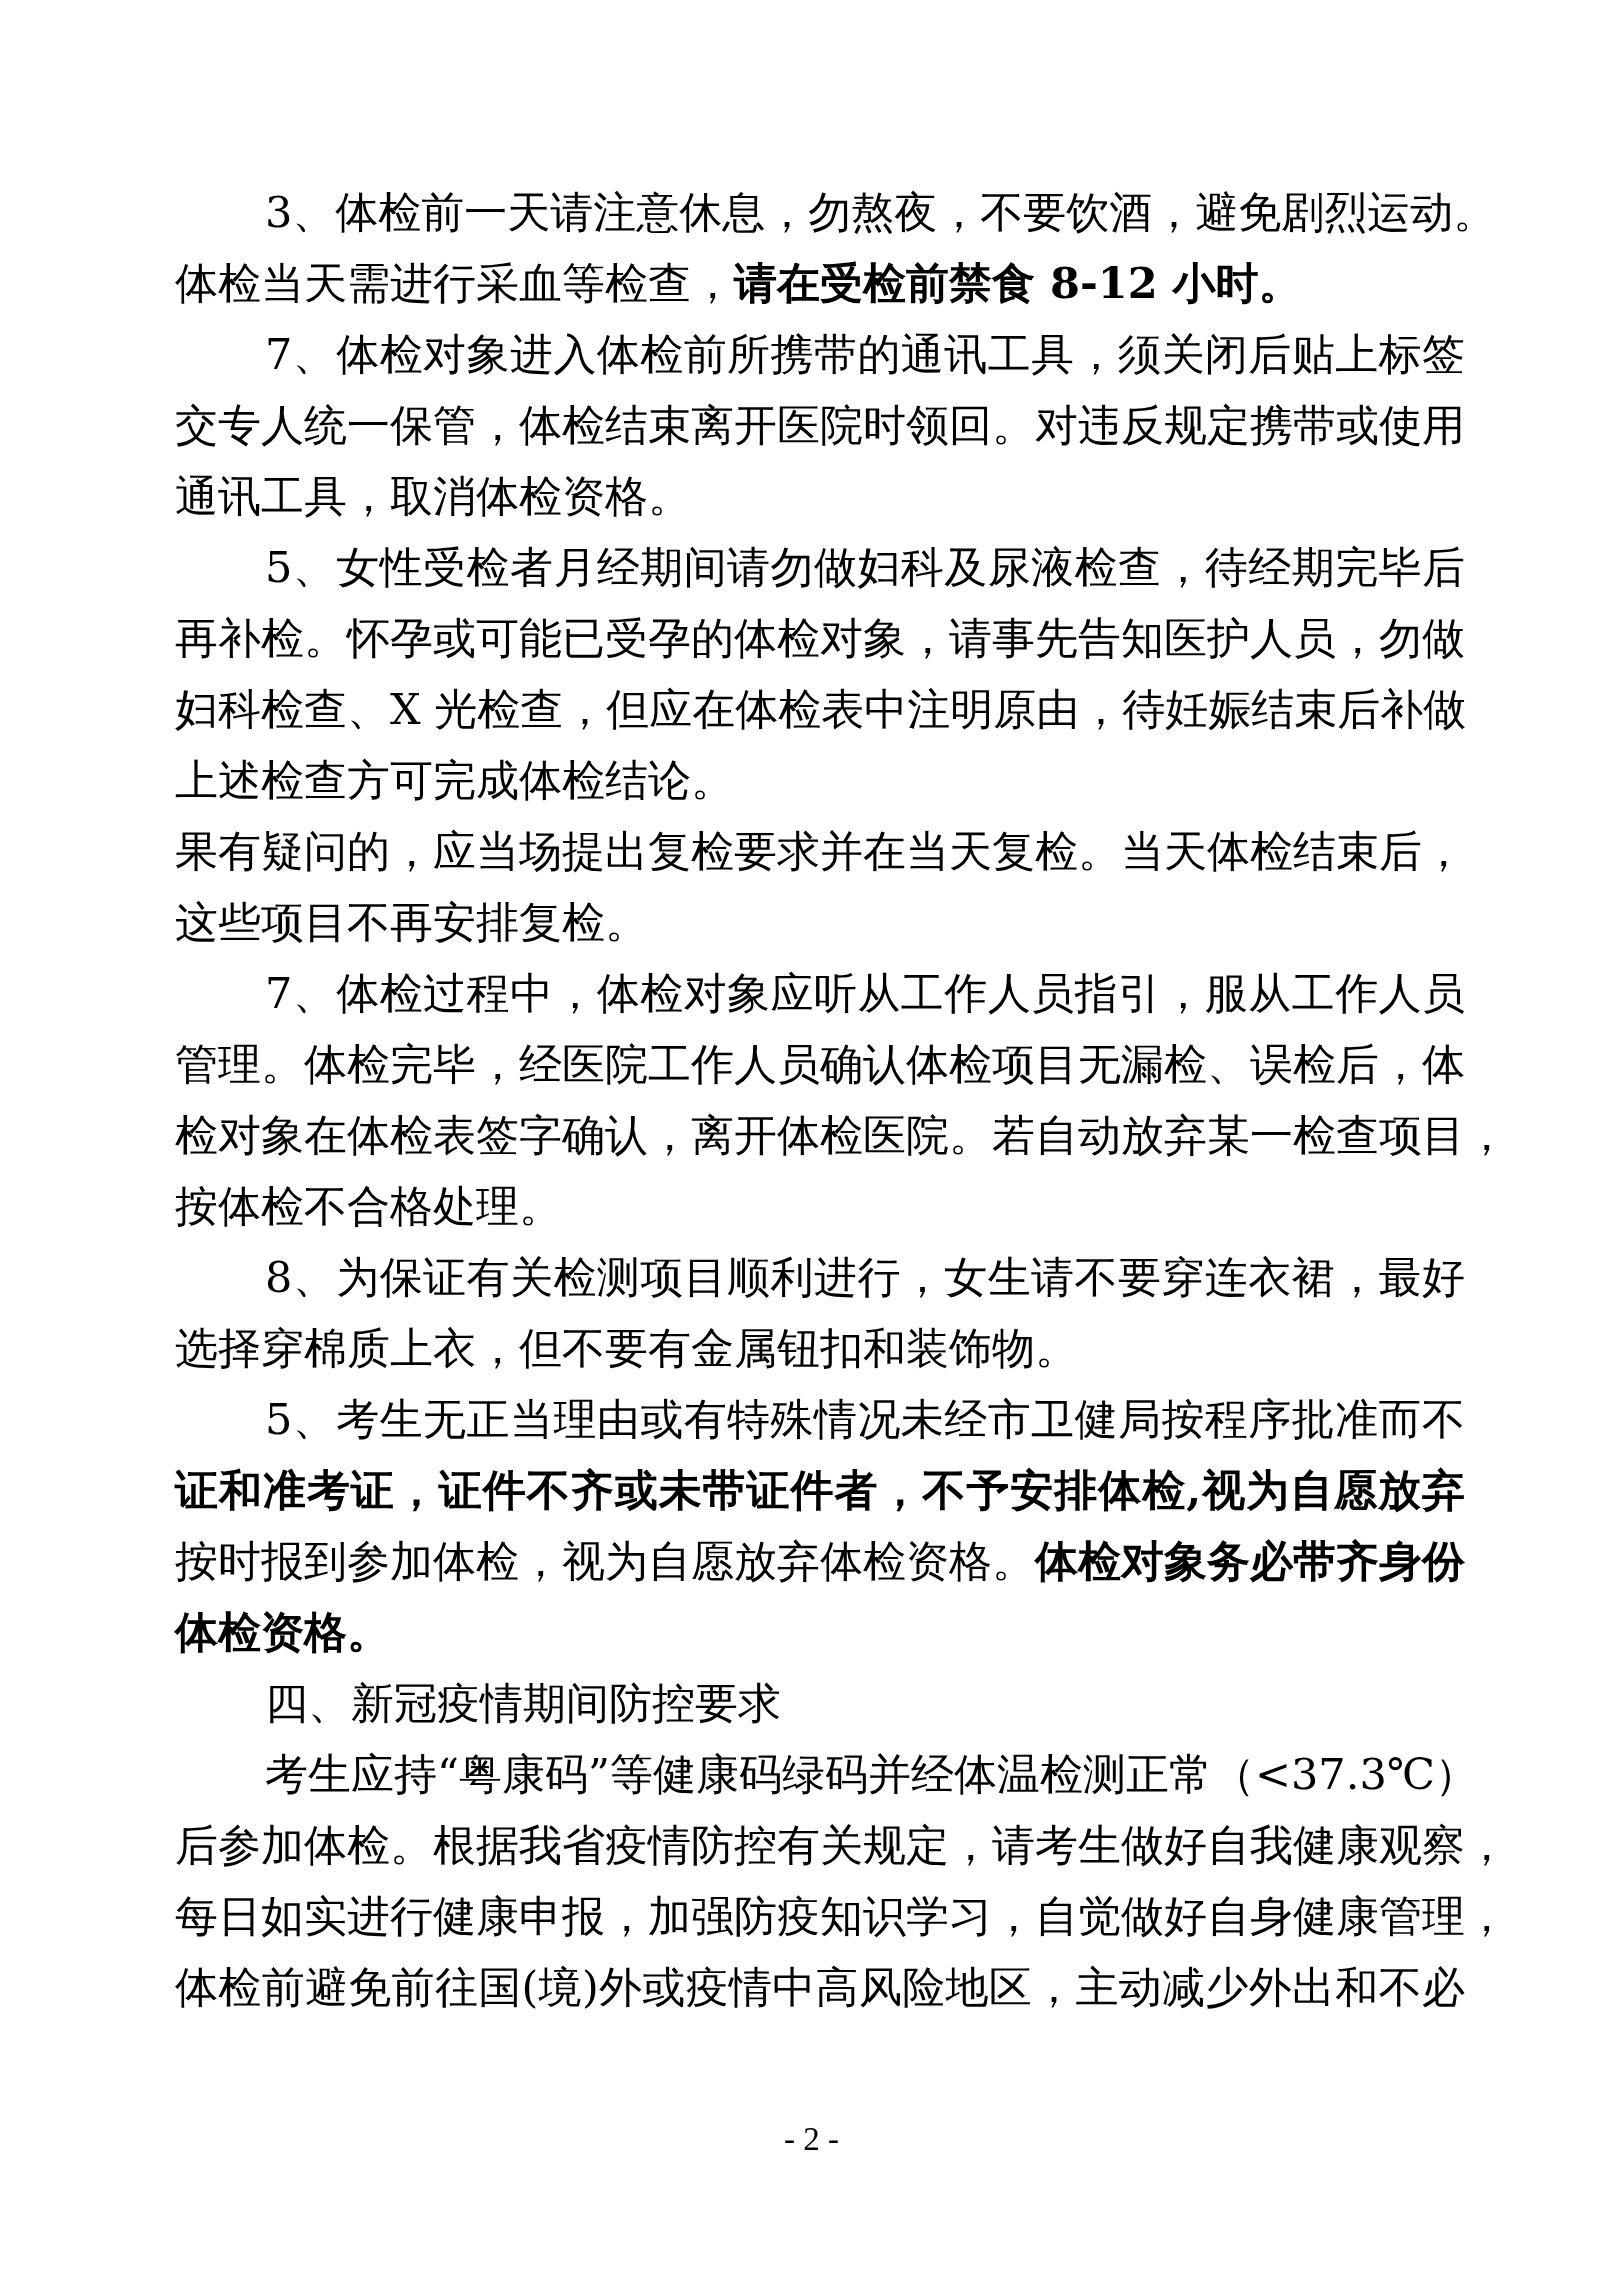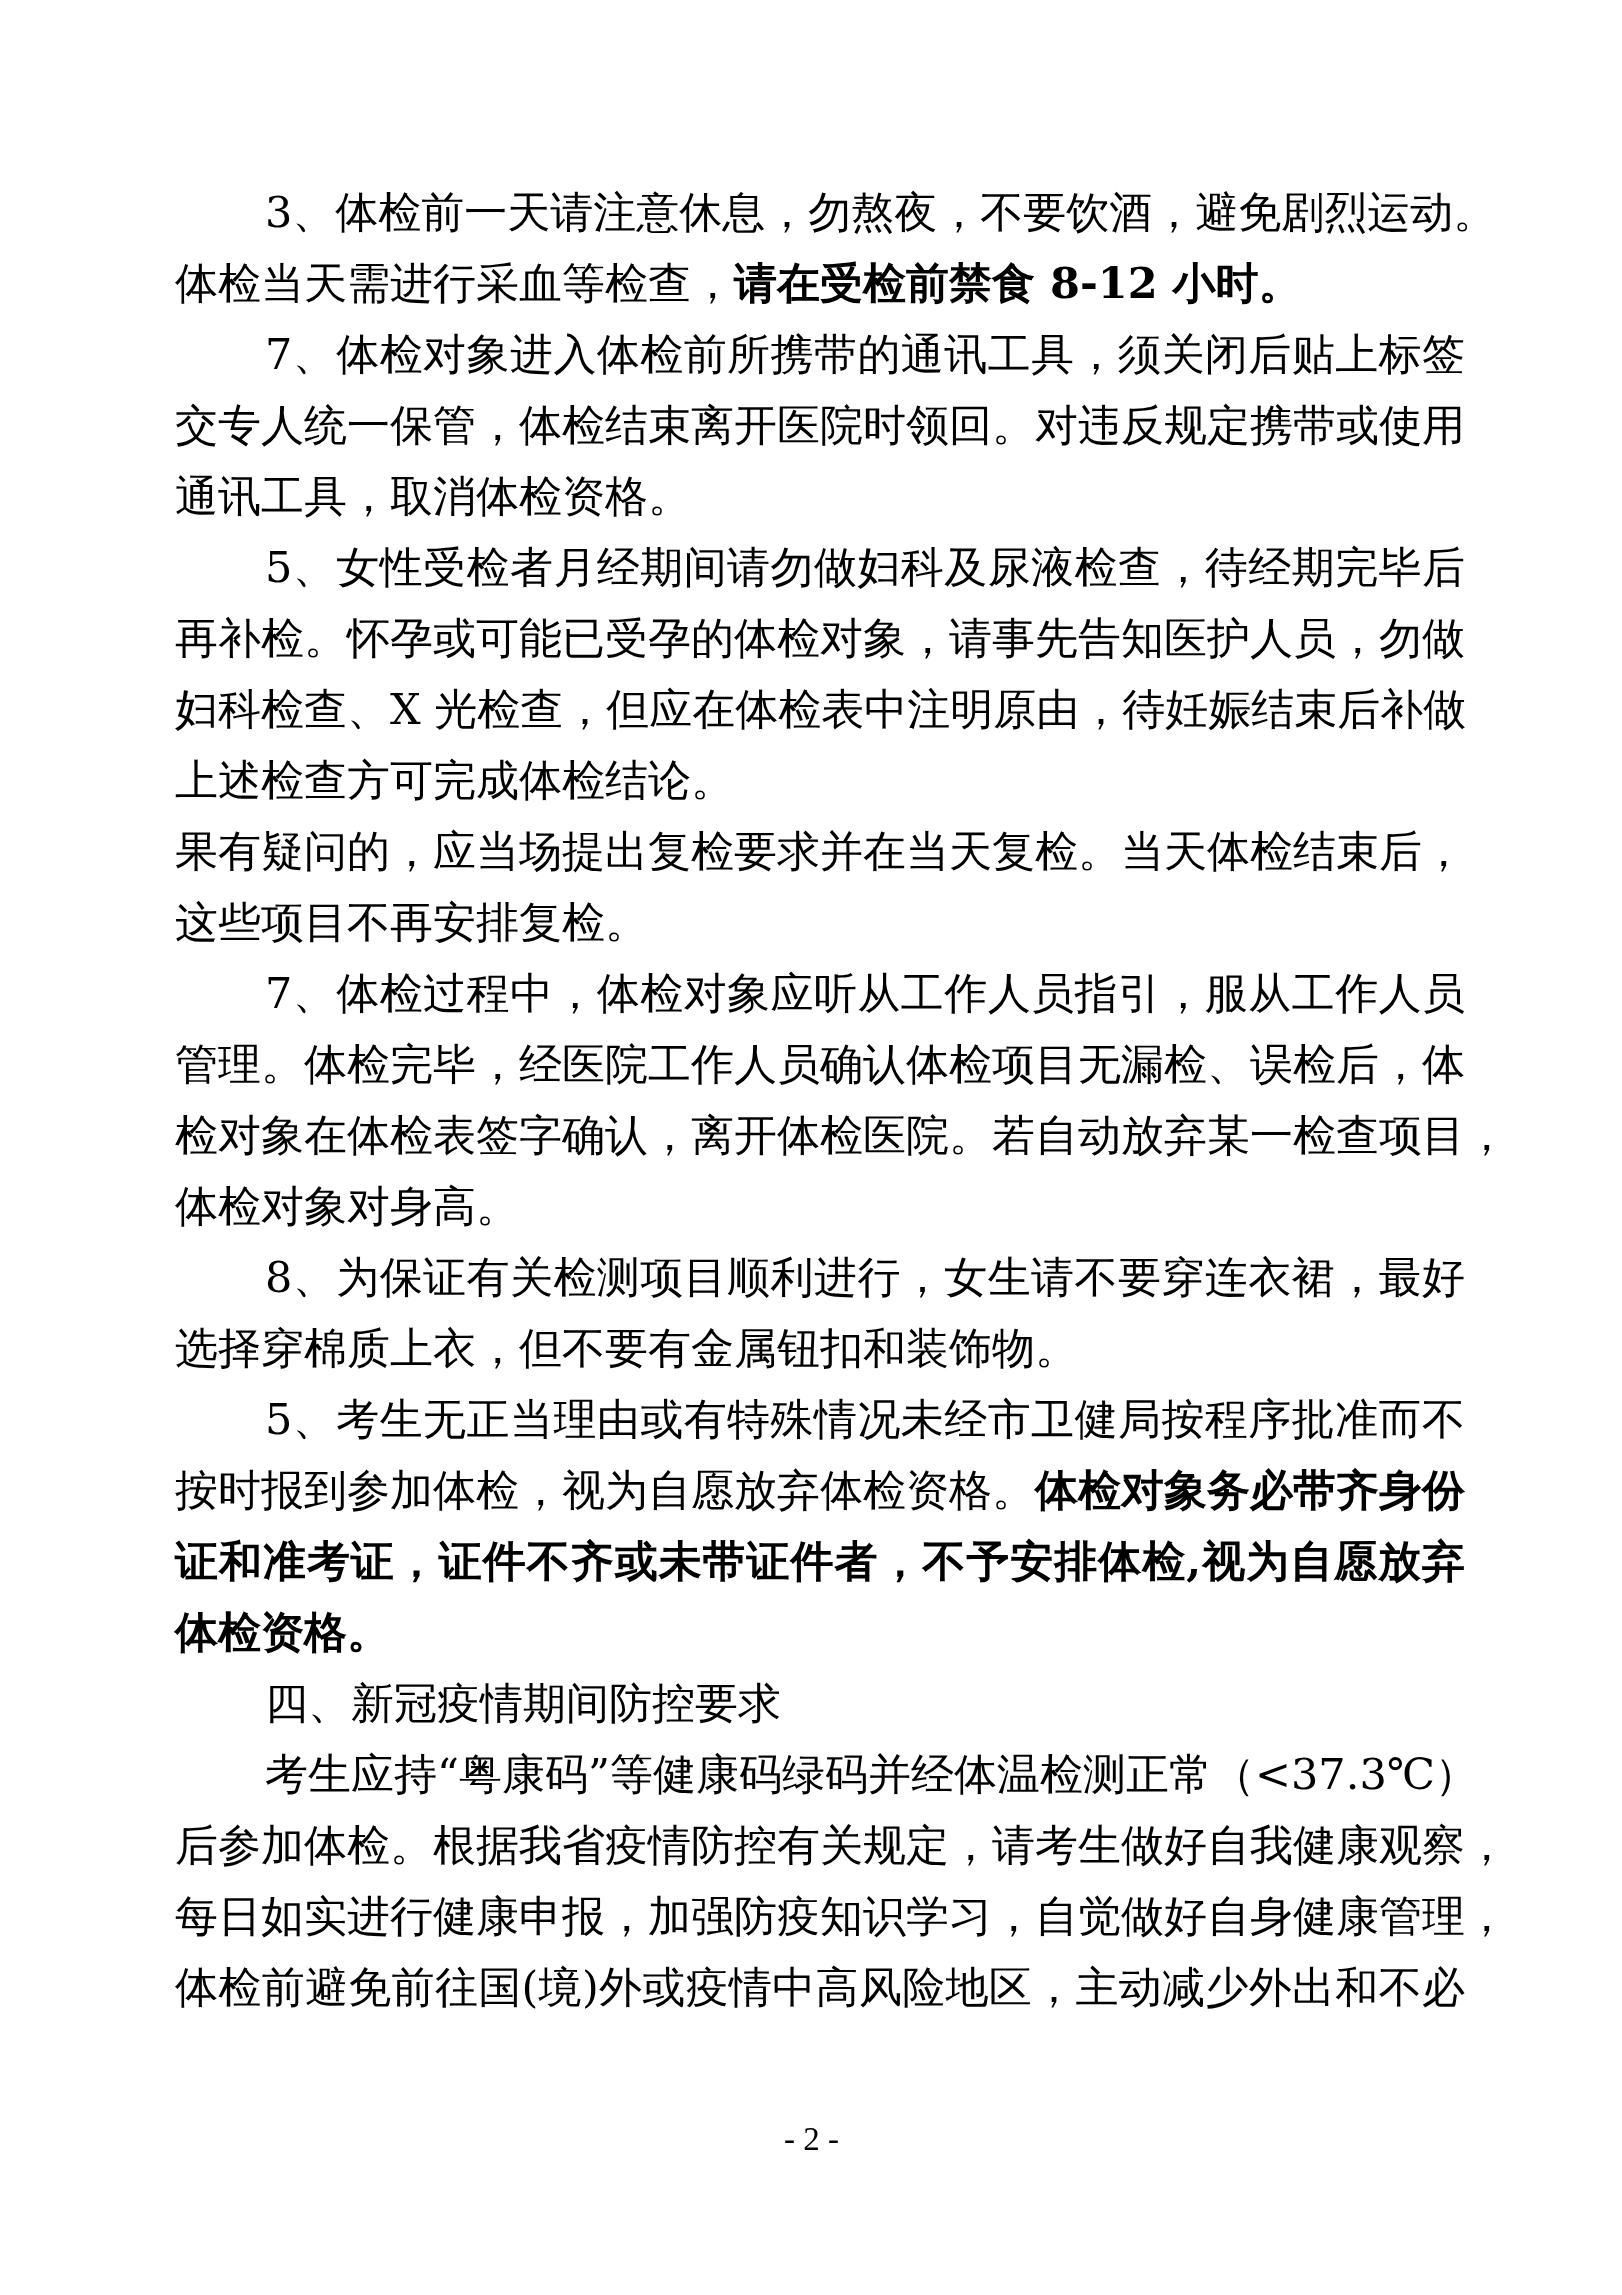--- a/index.html
+++ b/index.html
@@ -110,38 +110,38 @@
     <div class="line indent">
       <span>7、体检过程中，体检对象应听从工作人员指引，服从工作人员</span>
     </div>
     <div class="line">
       <span>管理。体检完毕，经医院工作人员确认体检项目无漏检、误检后，体</span>
     </div>
     <div class="line">
       <span>检对象在体检表签字确认，离开体检医院。若自动放弃某一检查项目，</span>
     </div>
     <div class="line last">
-      <span>体检对象对身高。</span>
+      <span>按体检不合格处理。</span>
     </div>
 
     <div class="line indent">
       <span>8、为保证有关检测项目顺利进行，女生请不要穿连衣裙，最好</span>
     </div>
     <div class="line last">
       <span>选择穿棉质上衣，但不要有金属钮扣和装饰物。</span>
     </div>
 
     <div class="line indent">
       <span>5、考生无正当理由或有特殊情况未经市卫健局按程序批准而不</span>
     </div>
+    <div class="line bold">
+      <span class="bold">证和准考证，证件不齐或未带证件者，不予安排体检,视为自愿放弃</span>
+    </div>
     <div class="line">
       <span>按时报到参加体检，视为自愿放弃体检资格。</span><span class="bold">体检对象务必带齐身份</span>
-    </div>
-    <div class="line bold">
-      <span class="bold">证和准考证，证件不齐或未带证件者，不予安排体检,视为自愿放弃</span>
     </div>
     <div class="line last bold">
       <span class="bold">体检资格。</span>
     </div>
 
     <div class="line last indent heading">
       <span>四、新冠疫情期间防控要求</span>
     </div>
 
     <div class="line indent">

